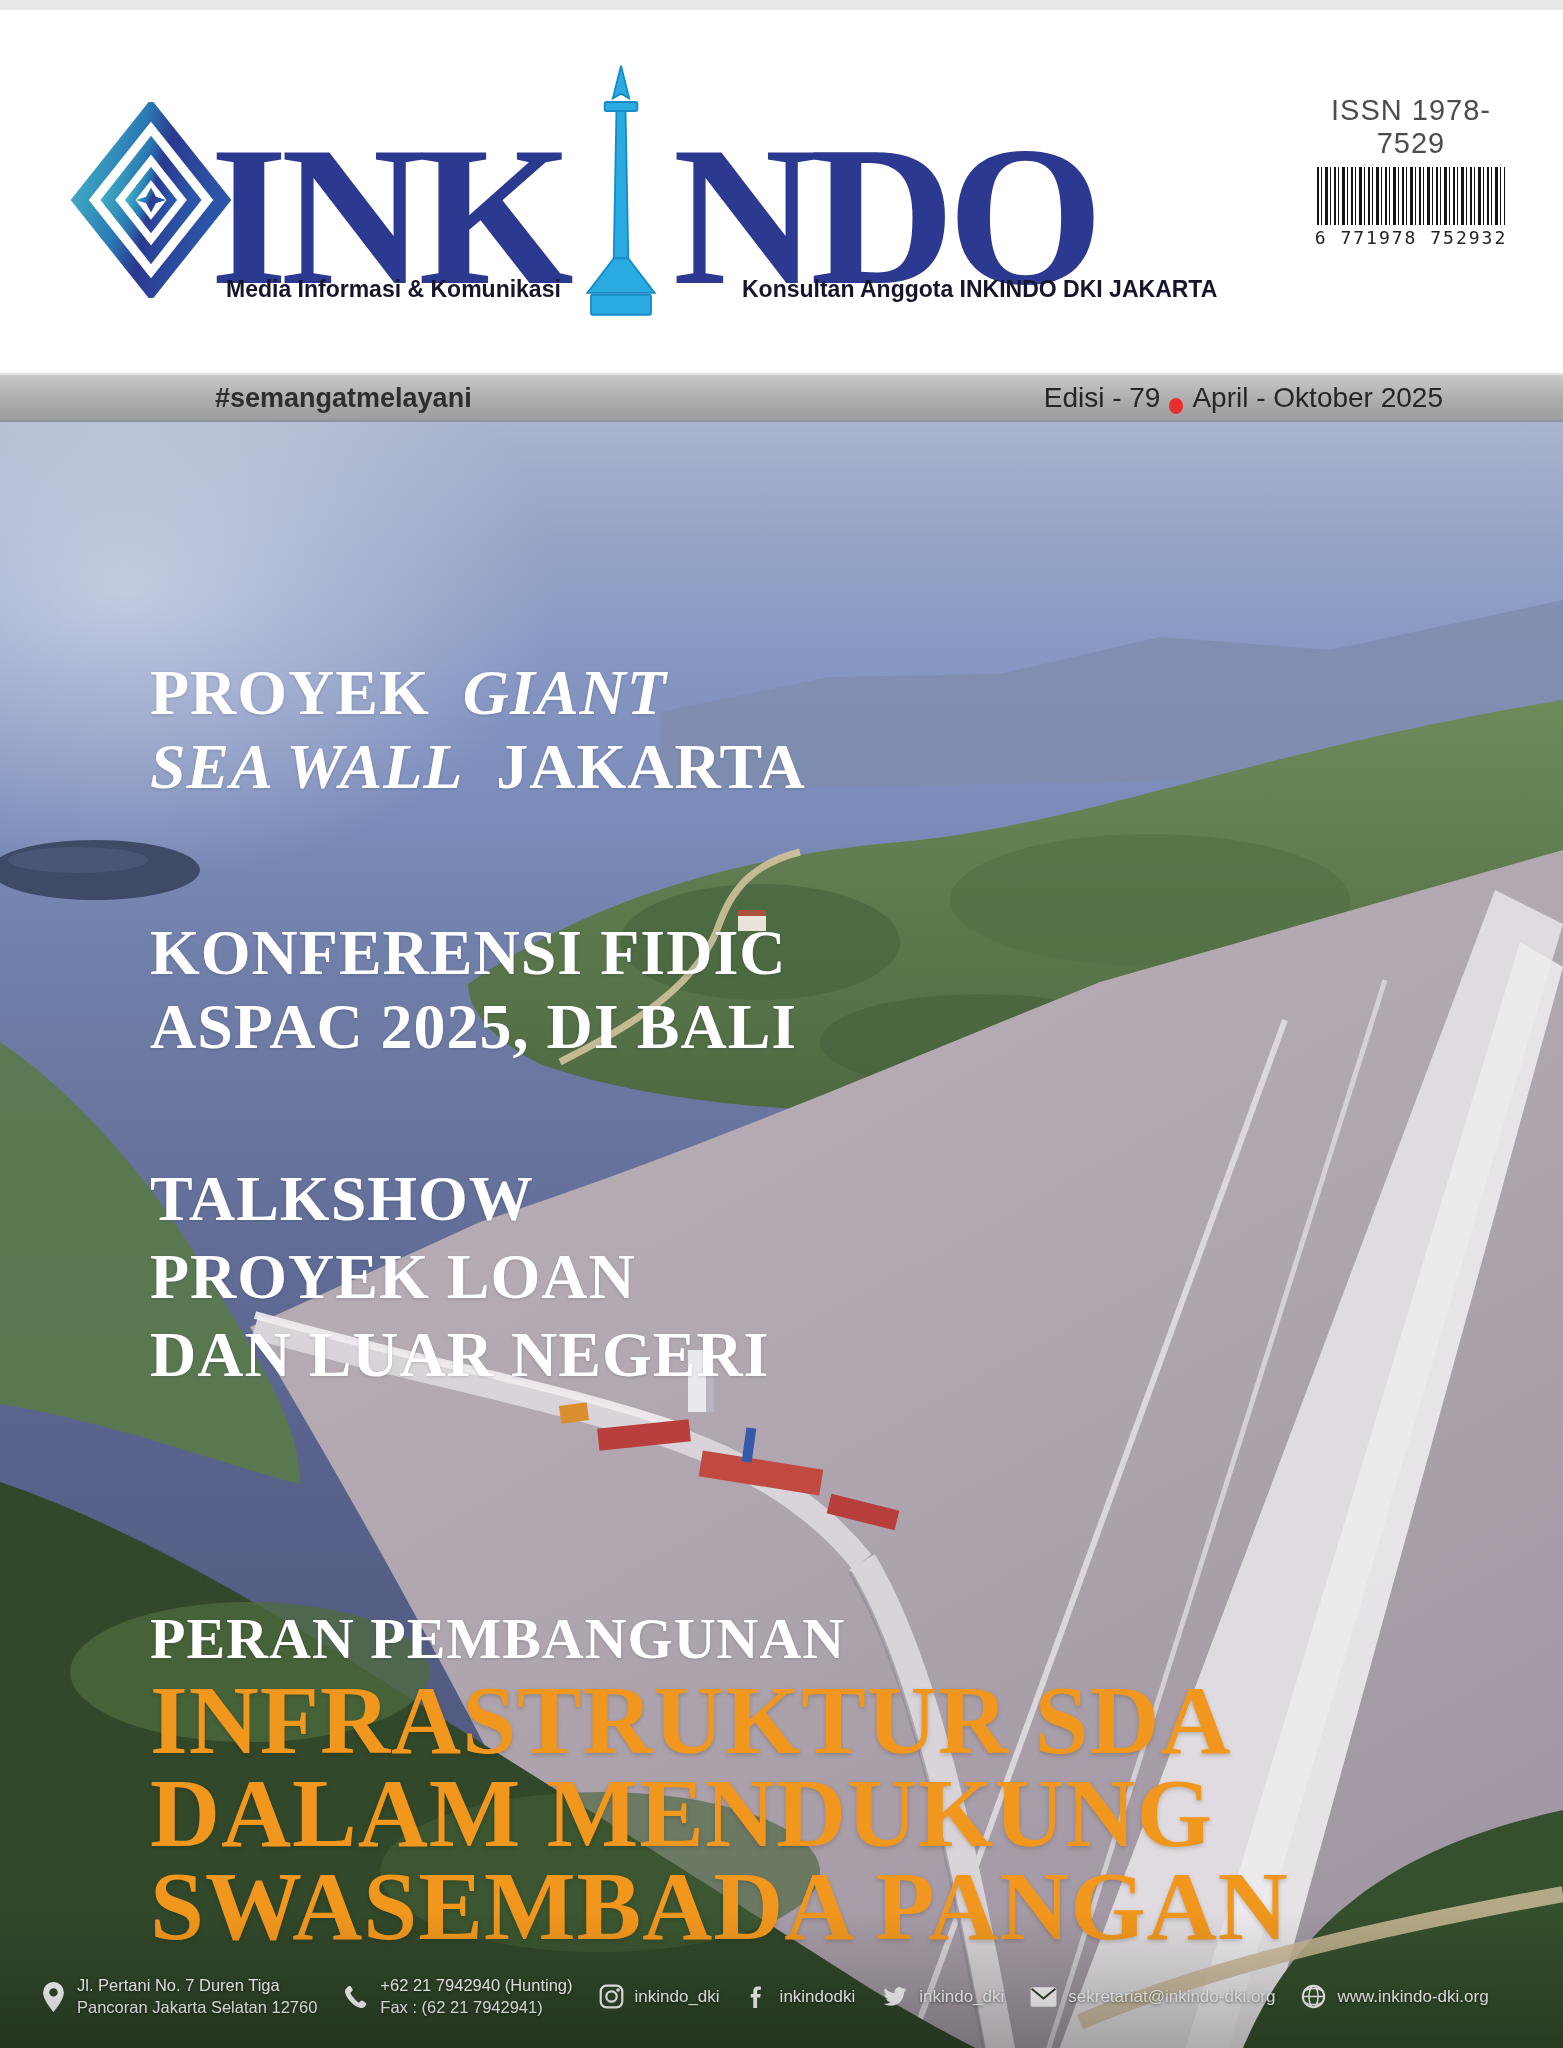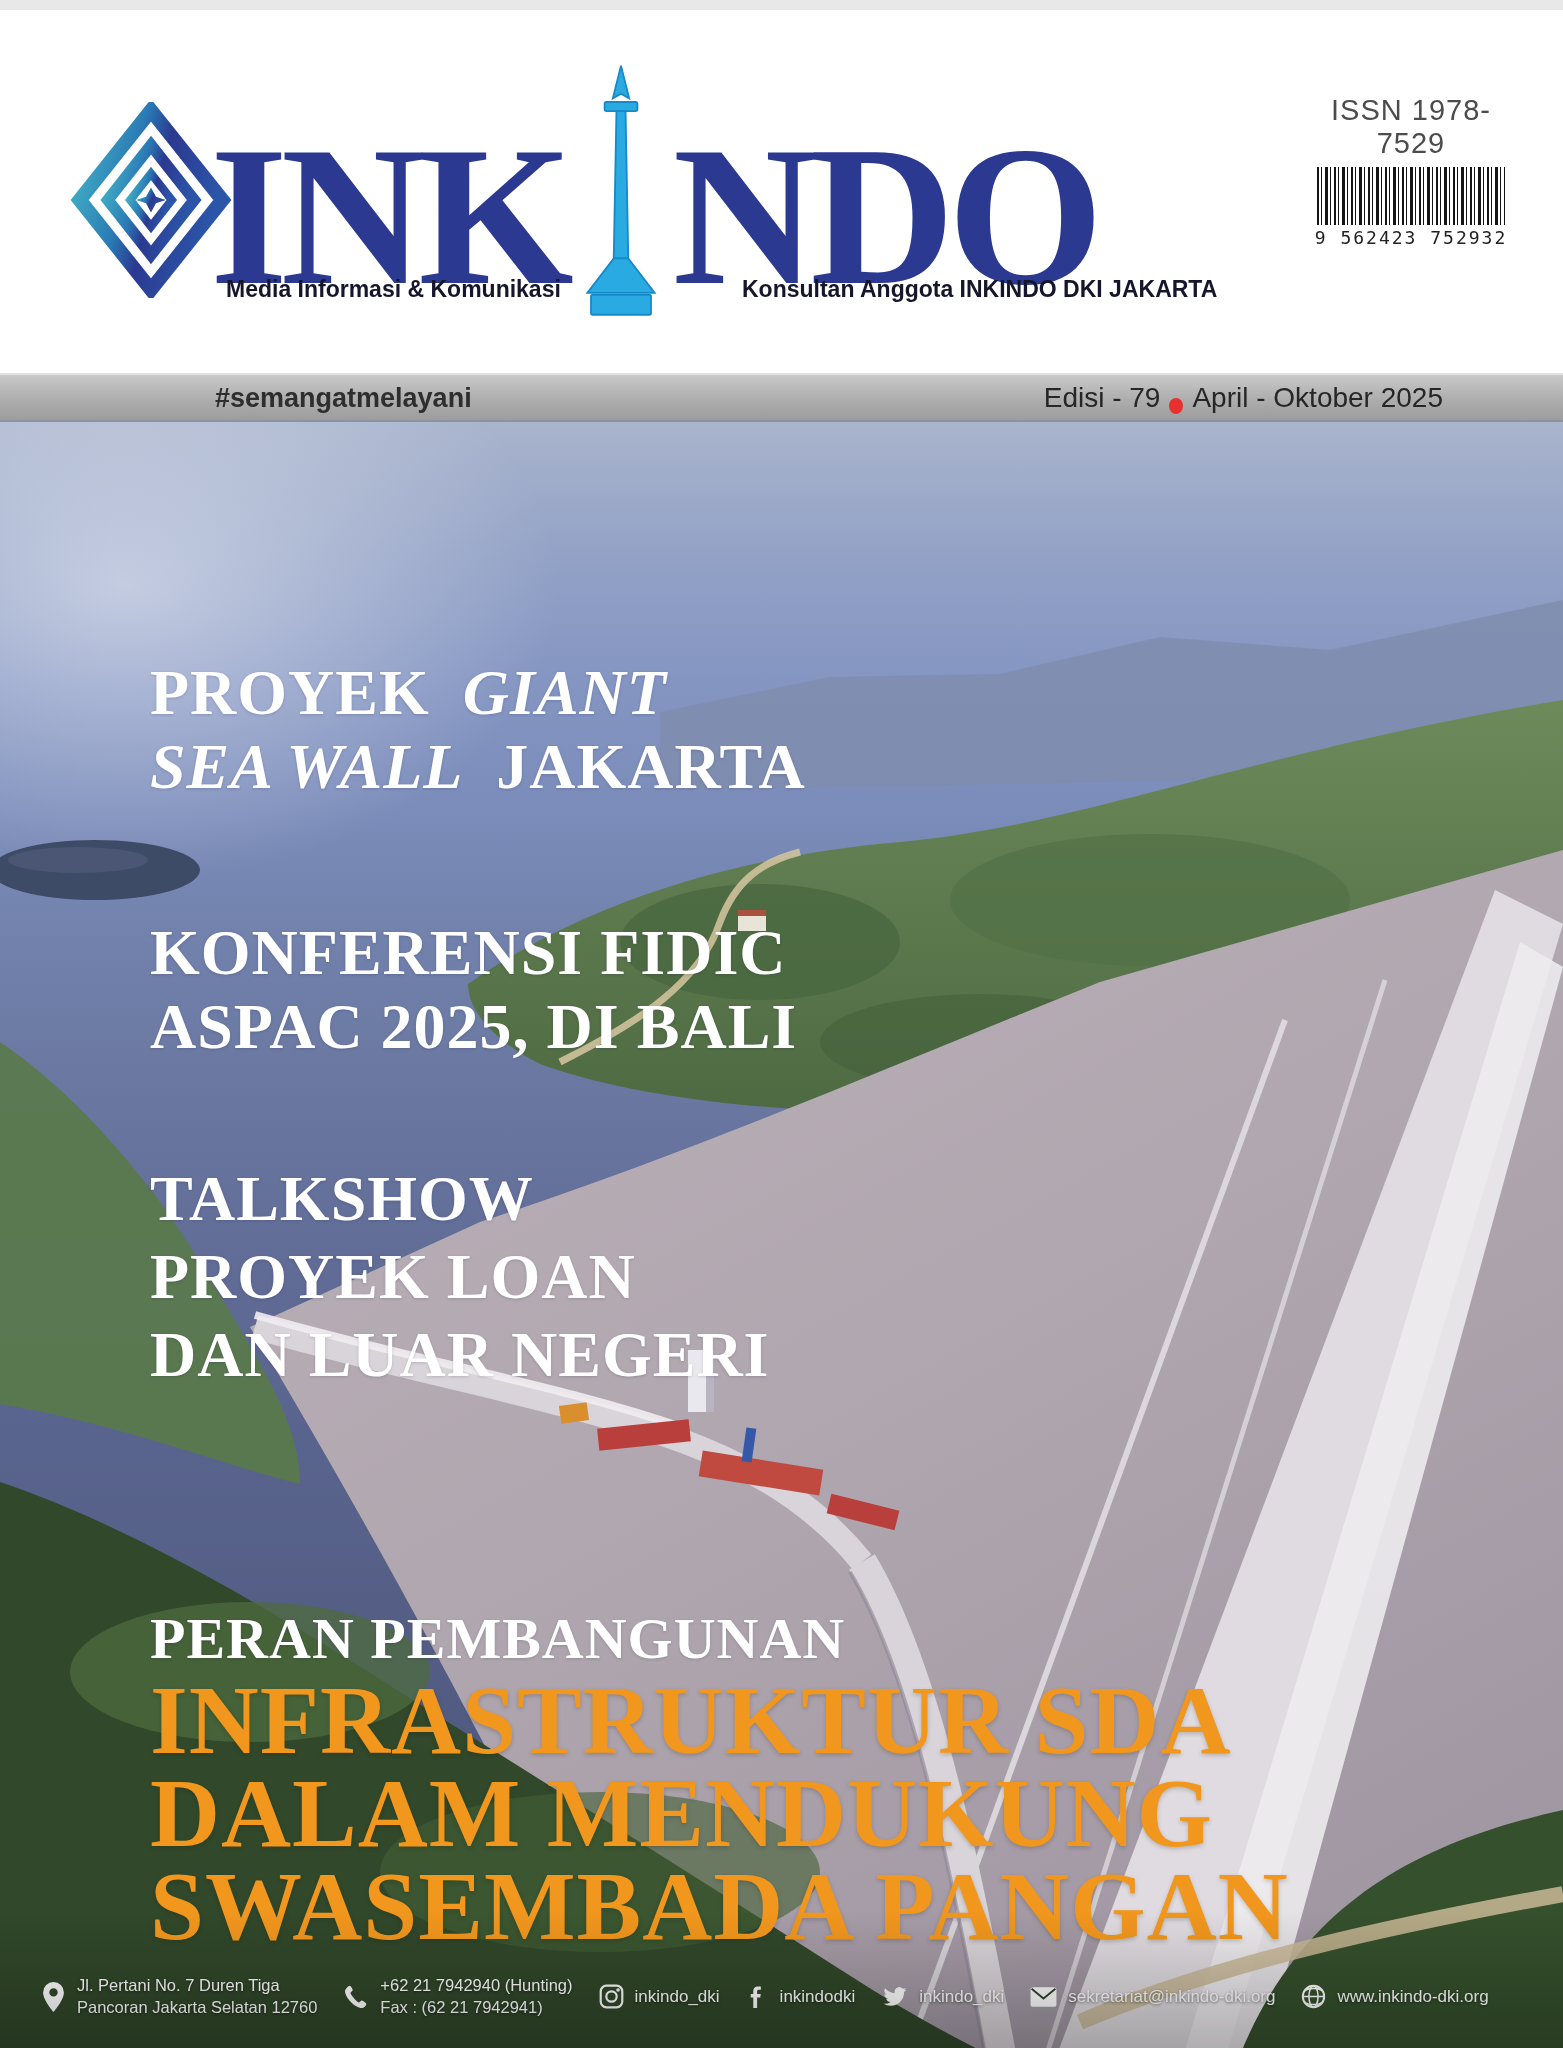--- a/index.html
+++ b/index.html
@@ -105,21 +105,21 @@
       </span>
       <span class="brand-text">NDO</span>
     </div>
 
     <div class="tagline tagline-left">Media Informasi &amp; Komunikasi</div>
     <div class="tagline tagline-right">Konsultan Anggota INKINDO DKI JAKARTA</div>
 
     <div class="issn-box">
       <div class="issn">ISSN 1978-7529</div>
       <div class="barcode"></div>
-      <div class="barcode-digits">9 562423 752932</div>
+      <div class="barcode-digits">6 771978 752932</div>
     </div>
 
   </div>
 
   <div class="band">
     <span class="hashtag">#semangatmelayani</span>
     <span class="edition">
       <span>Edisi - 79</span>
       <span class="red-dot"></span>
       <span>April - Oktober 2025</span>

